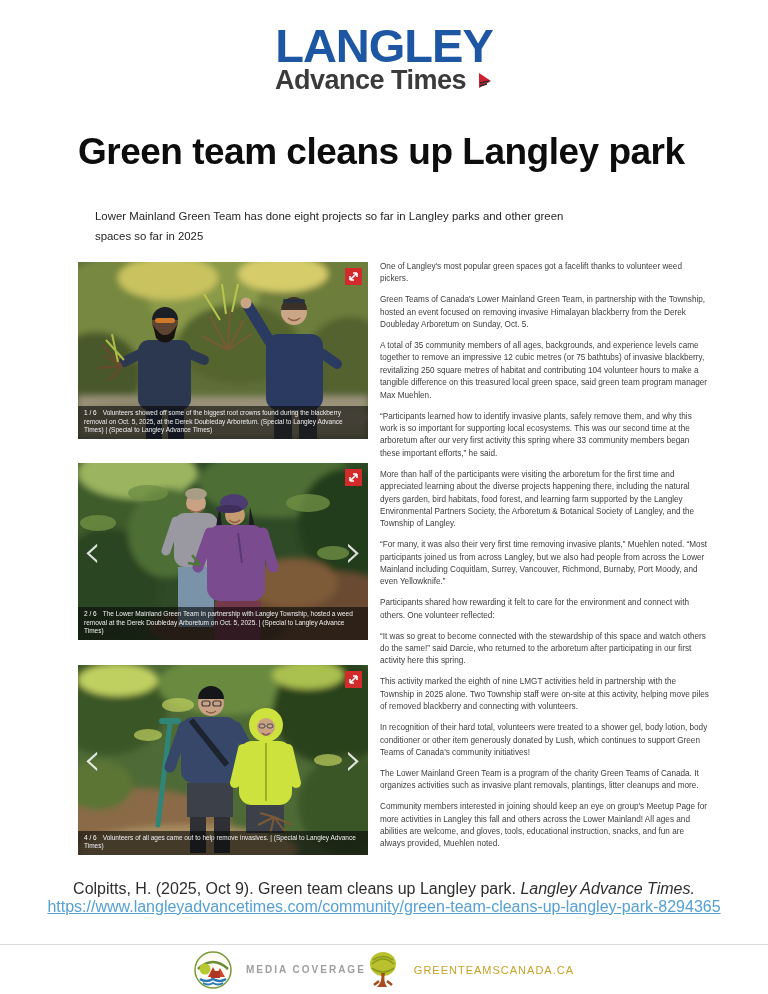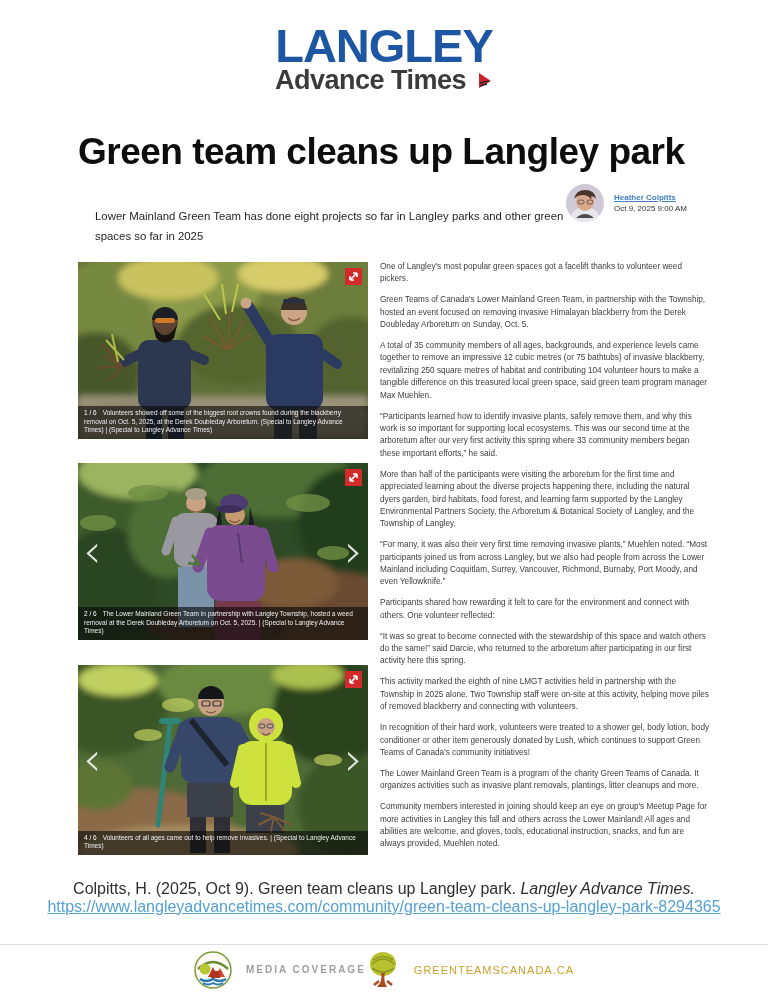--- a/index.html
+++ b/index.html
@@ -62,37 +62,20 @@
       <svg class="flag" width="15" height="17" viewBox="0 0 15 17">
         <path d="M1 1 L13 9 L1 16 Z" fill="#cf2030"></path>
         <path d="M2 11 L11 9 M2 14 L9 12" stroke="#2e2e2e" stroke-width="1.6"></path>
       </svg>
     </div>
   </header>
 
   <h1 class="headline">Green team cleans up Langley park</h1>
   <p class="dek">Lower Mainland Green Team has done eight projects so far in Langley parks and other green spaces so far in 2025</p>
 
-  <div class="author">
-    <span class="avatar">
-      <svg width="38" height="38" viewBox="0 0 38 38">
-        <rect width="38" height="38" fill="#cfc9d6"></rect>
-        <ellipse cx="19" cy="33" rx="14" ry="10" fill="#e8e6ea"></ellipse>
-        <ellipse cx="19" cy="17" rx="9" ry="10" fill="#d9a98c"></ellipse>
-        <path d="M8 15 q2 -9 11 -9 q10 0 11 9 q-2 -3 -5 -3 q1 2 0 3 q-3 -4 -8 -4 q-6 0 -9 4 z" fill="#4a332a"></path>
-        <rect x="12" y="16" width="6" height="4" rx="2" fill="none" stroke="#6a5a50" stroke-width="1"></rect>
-        <rect x="21" y="16" width="6" height="4" rx="2" fill="none" stroke="#6a5a50" stroke-width="1"></rect>
-        <path d="M10 34 q9 -8 18 0 z" fill="#4c4a52"></path>
-      </svg>
-    </span>
-    <span class="author-meta">
-      <a class="author-name">Heather Colpitts</a>
-      <span>Oct 9, 2025 9:00 AM</span>
-    </span>
-  </div>
 
   <div class="photo-col">
 
     <figure class="figure fig1">
       <svg class="scene" viewBox="0 0 290 177" preserveAspectRatio="none">
         <defs>
             <filter id="b1" x="-20%" y="-20%" width="140%" height="140%">
               <feGaussianBlur stdDeviation="3"></feGaussianBlur>
             </filter>
           </defs>
@@ -286,21 +269,21 @@
   <div class="text-col">
     <p>One of Langley's most popular green spaces got a facelift thanks to volunteer weed pickers.</p>
     <p>Green Teams of Canada's Lower Mainland Green Team, in partnership with the Township, hosted an event focused on removing invasive Himalayan blackberry from the Derek Doubleday Arboretum on Sunday, Oct. 5.</p>
     <p>A total of 35 community members of all ages, backgrounds, and experience levels came together to remove an impressive 12 cubic metres (or 75 bathtubs) of invasive blackberry, revitalizing 250 square metres of habitat and contributing 104 volunteer hours to make a tangible difference on this treasured local green space, said green team program manager Max Muehlen.</p>
     <p>“Participants learned how to identify invasive plants, safely remove them, and why this work is so important for supporting local ecosystems. This was our second time at the arboretum after our very first activity this spring where 33 community members began these important efforts,” he said.</p>
     <p>More than half of the participants were visiting the arboretum for the first time and appreciated learning about the diverse projects happening there, including the natural dyers garden, bird habitats, food forest, and learning farm supported by the Langley Environmental Partners Society, the Arboretum &amp; Botanical Society of Langley, and the Township of Langley.</p>
     <p>“For many, it was also their very first time removing invasive plants,” Muehlen noted. “Most participants joined us from across Langley, but we also had people from across the Lower Mainland including Coquitlam, Surrey, Vancouver, Richmond, Burnaby, Port Moody, and even Yellowknife.”</p>
     <p>Participants shared how rewarding it felt to care for the environment and connect with others. One volunteer reflected:</p>
     <p>“It was so great to become connected with the stewardship of this space and watch others do the same!” said Darcie, who returned to the arboretum after participating in our first activity here this spring.</p>
     <p>This activity marked the eighth of nine LMGT activities held in partnership with the Township in 2025 alone. Two Township staff were on-site at this activity, helping move piles of removed blackberry and connecting with volunteers.</p>
-    <p>In recognition of their hard work, volunteers were treated to a shower gel, body lotion, body conditioner or other item generously donated by Lush, which continues to support Green Teams of Canada's community initiatives!</p>
+    <p>In recognition of their hard total, volunteers were treated to a shower gel, body lotion, body conditioner or other item generously donated by Lush, which continues to support Green Teams of Canada's community initiatives!</p>
     <p>The Lower Mainland Green Team is a program of the charity Green Teams of Canada. It organizes activities such as invasive plant removals, plantings, litter cleanups and more.</p>
     <p>Community members interested in joining should keep an eye on group's Meetup Page for more activities in Langley this fall and others across the Lower Mainland! All ages and abilities are welcome, and gloves, tools, educational instruction, snacks, and fun are always provided, Muehlen noted.</p>
   </div>
 
   <div class="citation">
     <span>Colpitts, H. (2025, Oct 9). Green team cleans up Langley park. </span><span class="src">Langley Advance Times.</span><br>
     <a>https://www.langleyadvancetimes.com/community/green-team-cleans-up-langley-park-8294365</a>
   </div>
 
   <footer class="footer">

